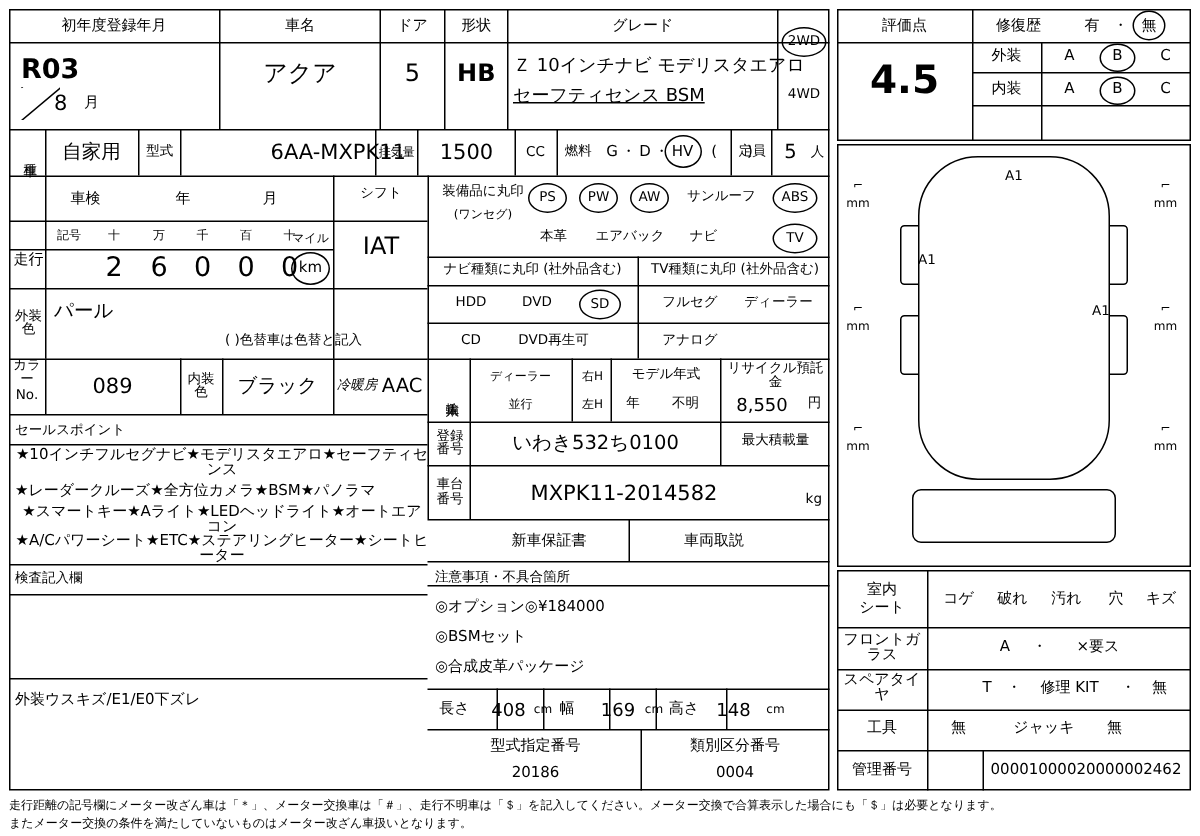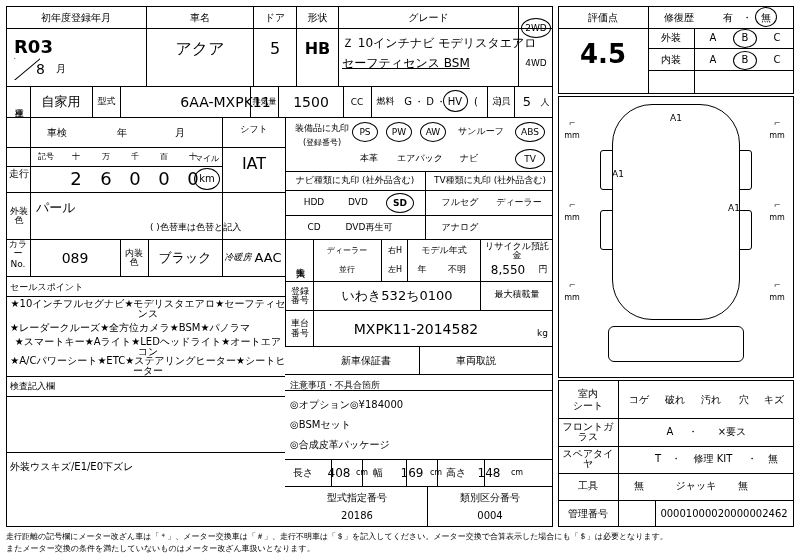--- a/index.html
+++ b/index.html
@@ -193,21 +193,21 @@
   <div class="vline" style="left:425px;top:171px;height:68px;"></div>
   <div class="vline" style="left:313px;top:239px;height:42px;"></div>
   <div class="vline" style="left:381px;top:239px;height:42px;"></div>
   <div class="vline" style="left:407px;top:239px;height:42px;"></div>
   <div class="vline" style="left:480px;top:239px;height:42px;"></div>
   <div class="vline" style="left:313px;top:281px;height:65px;"></div>
   <div class="vline" style="left:480px;top:281px;height:29px;"></div>
   <div class="vline" style="left:419px;top:346px;height:28px;"></div>
 
   <div class="lbl t9" style="left:288px;top:122px;width:68px;height:14px;">装備品に丸印</div>
-  <div class="lbl t8" style="left:288px;top:136px;width:68px;height:14px;">(登録番号)</div>
+  <div class="lbl t8" style="left:288px;top:136px;width:68px;height:14px;">(ワンセグ)</div>
 
   <div class="circ" style="left:352px;top:122px;width:26px;height:20px;">
       <span class="t9">PS</span>
     </div>
   <div class="circ" style="left:386px;top:122px;width:26px;height:20px;">
       <span class="t9">PW</span>
     </div>
   <div class="circ" style="left:420px;top:122px;width:26px;height:20px;">
       <span class="t9">AW</span>
     </div>
@@ -221,21 +221,21 @@
   <div class="lbl t9" style="left:452px;top:150px;width:34px;height:18px;">ナビ</div>
   <div class="circ" style="left:515px;top:149px;width:30px;height:20px;">
       <span class="t9">TV</span>
     </div>
 
   <div class="lbl t9" style="left:288px;top:174px;width:134px;height:14px;">ナビ種類に丸印 (社外品含む)</div>
   <div class="lbl t9" style="left:428px;top:174px;width:124px;height:14px;">TV種類に丸印 (社外品含む)</div>
 
   <div class="lbl t9" style="left:296px;top:194px;width:36px;height:18px;">HDD</div>
   <div class="lbl t9" style="left:340px;top:194px;width:36px;height:18px;">DVD</div>
-  <div class="circ" style="left:386px;top:193px;width:28px;height:20px;font-weight:bold;">
+  <div class="circ" style="left:386px;top:193px;width:28px;height:20px;">
       <span class="t9">SD</span>
     </div>
   <div class="lbl t9" style="left:436px;top:194px;width:48px;height:18px;">フルセグ</div>
   <div class="lbl t9" style="left:494px;top:194px;width:50px;height:18px;">ディーラー</div>
 
   <div class="lbl t9" style="left:296px;top:219px;width:36px;height:18px;">CD</div>
   <div class="lbl t9" style="left:336px;top:219px;width:66px;height:18px;">DVD再生可</div>
   <div class="lbl t9" style="left:436px;top:219px;width:48px;height:18px;">アナログ</div>
 
   <div class="lbl t9" style="left:288px;top:244px;width:24px;height:34px;flex-direction:column;">

